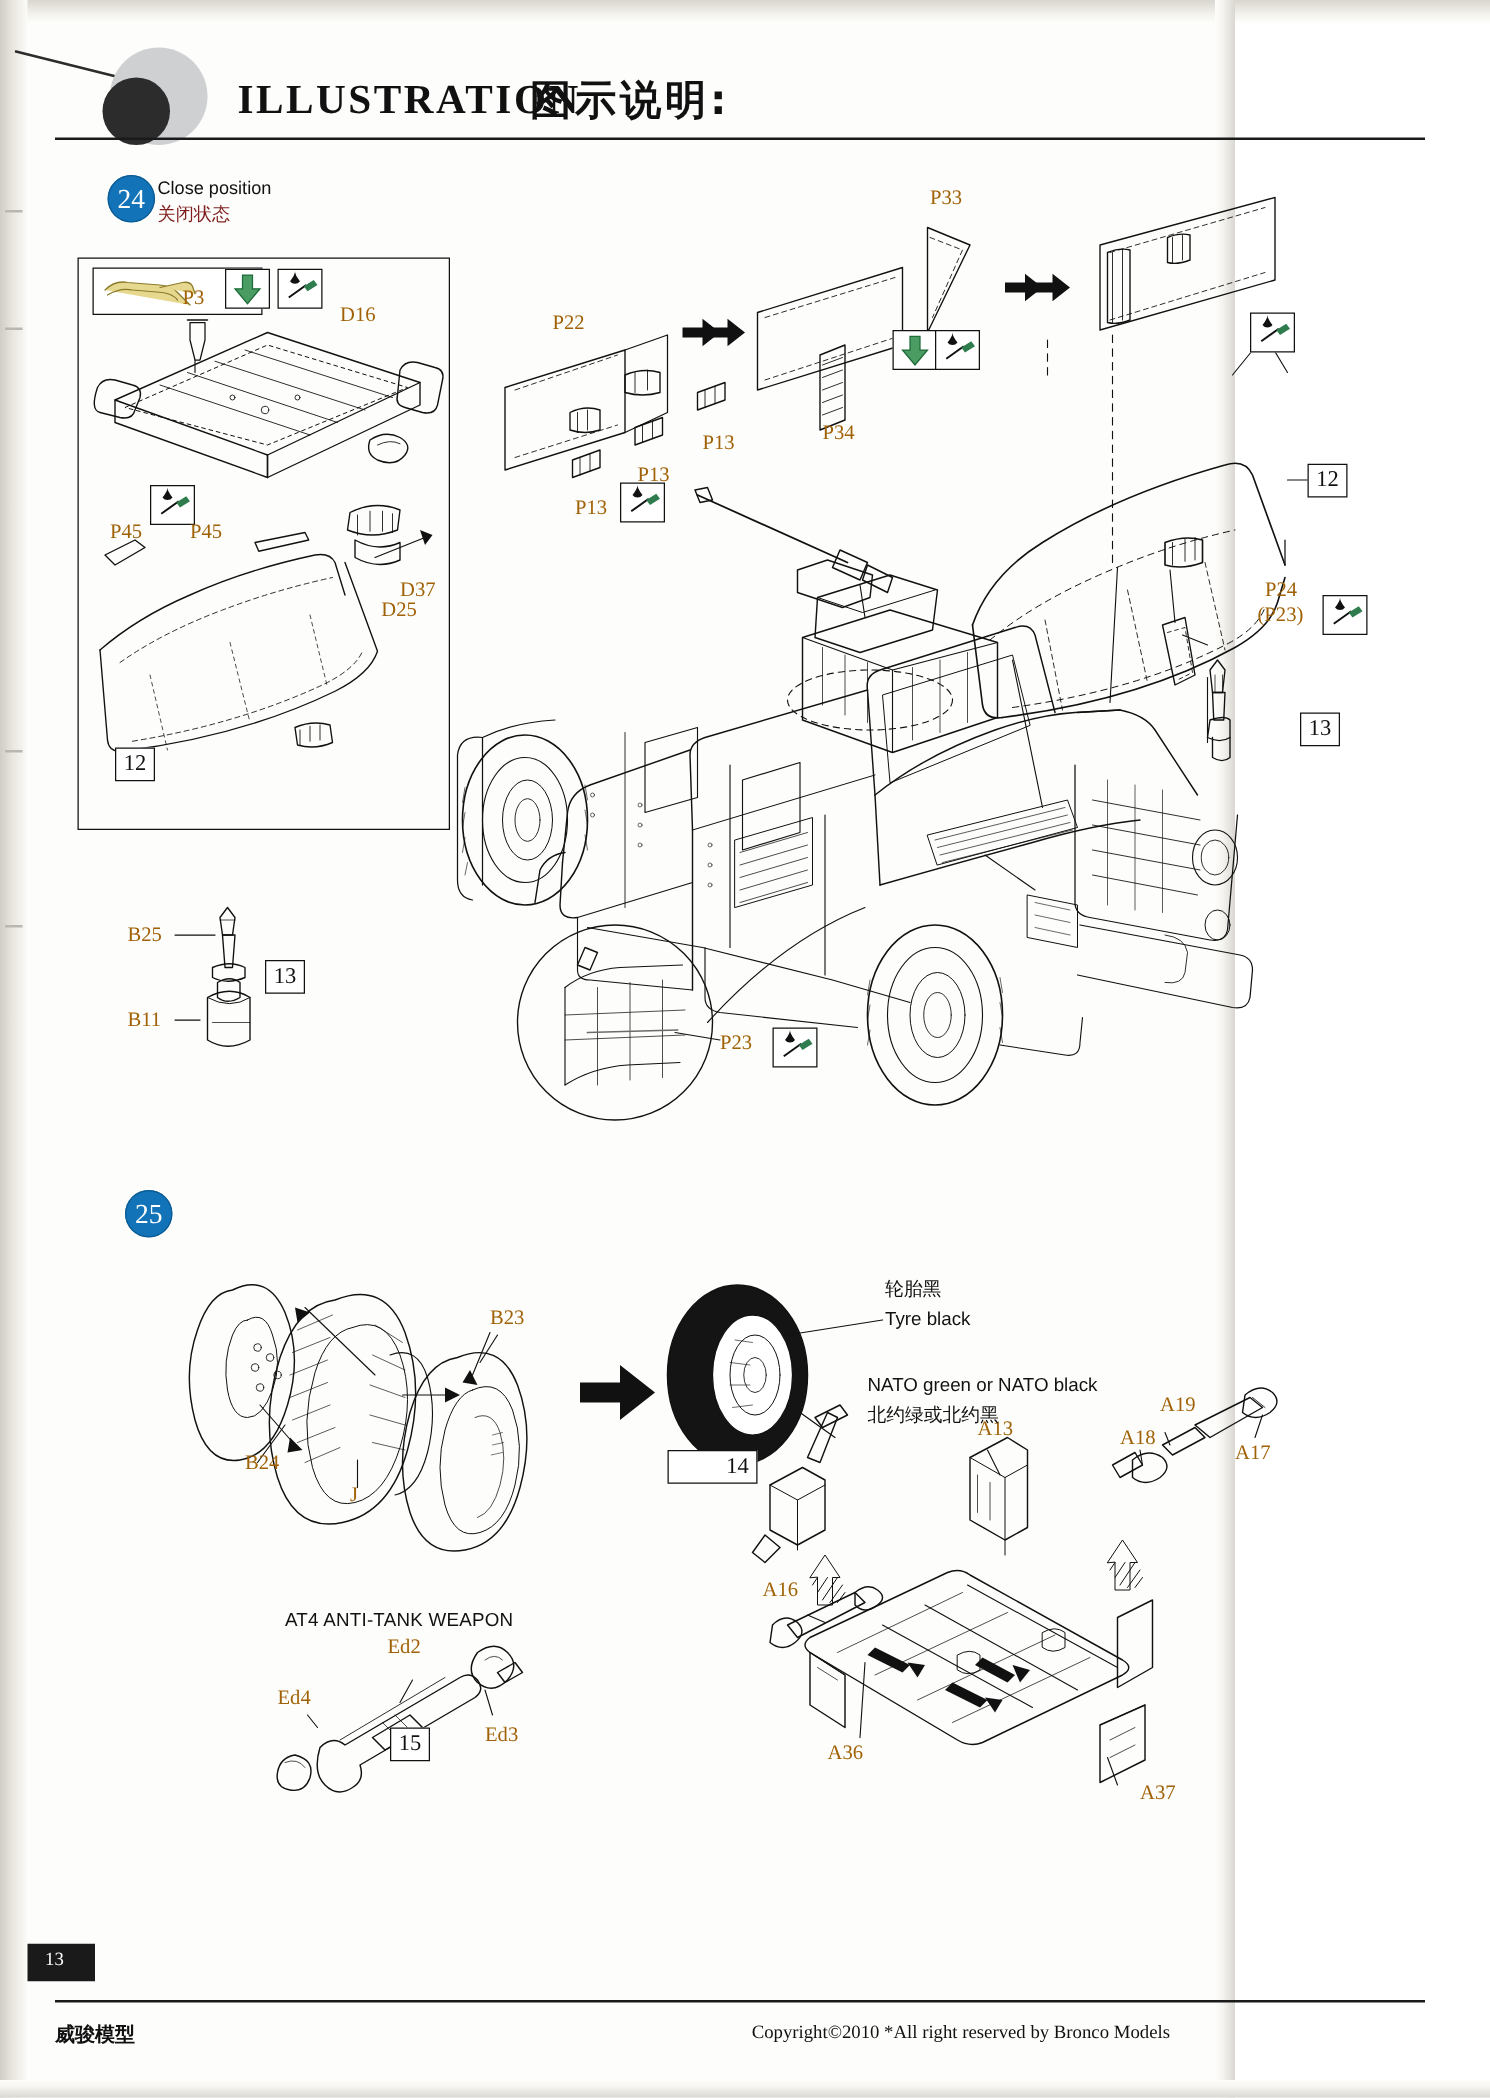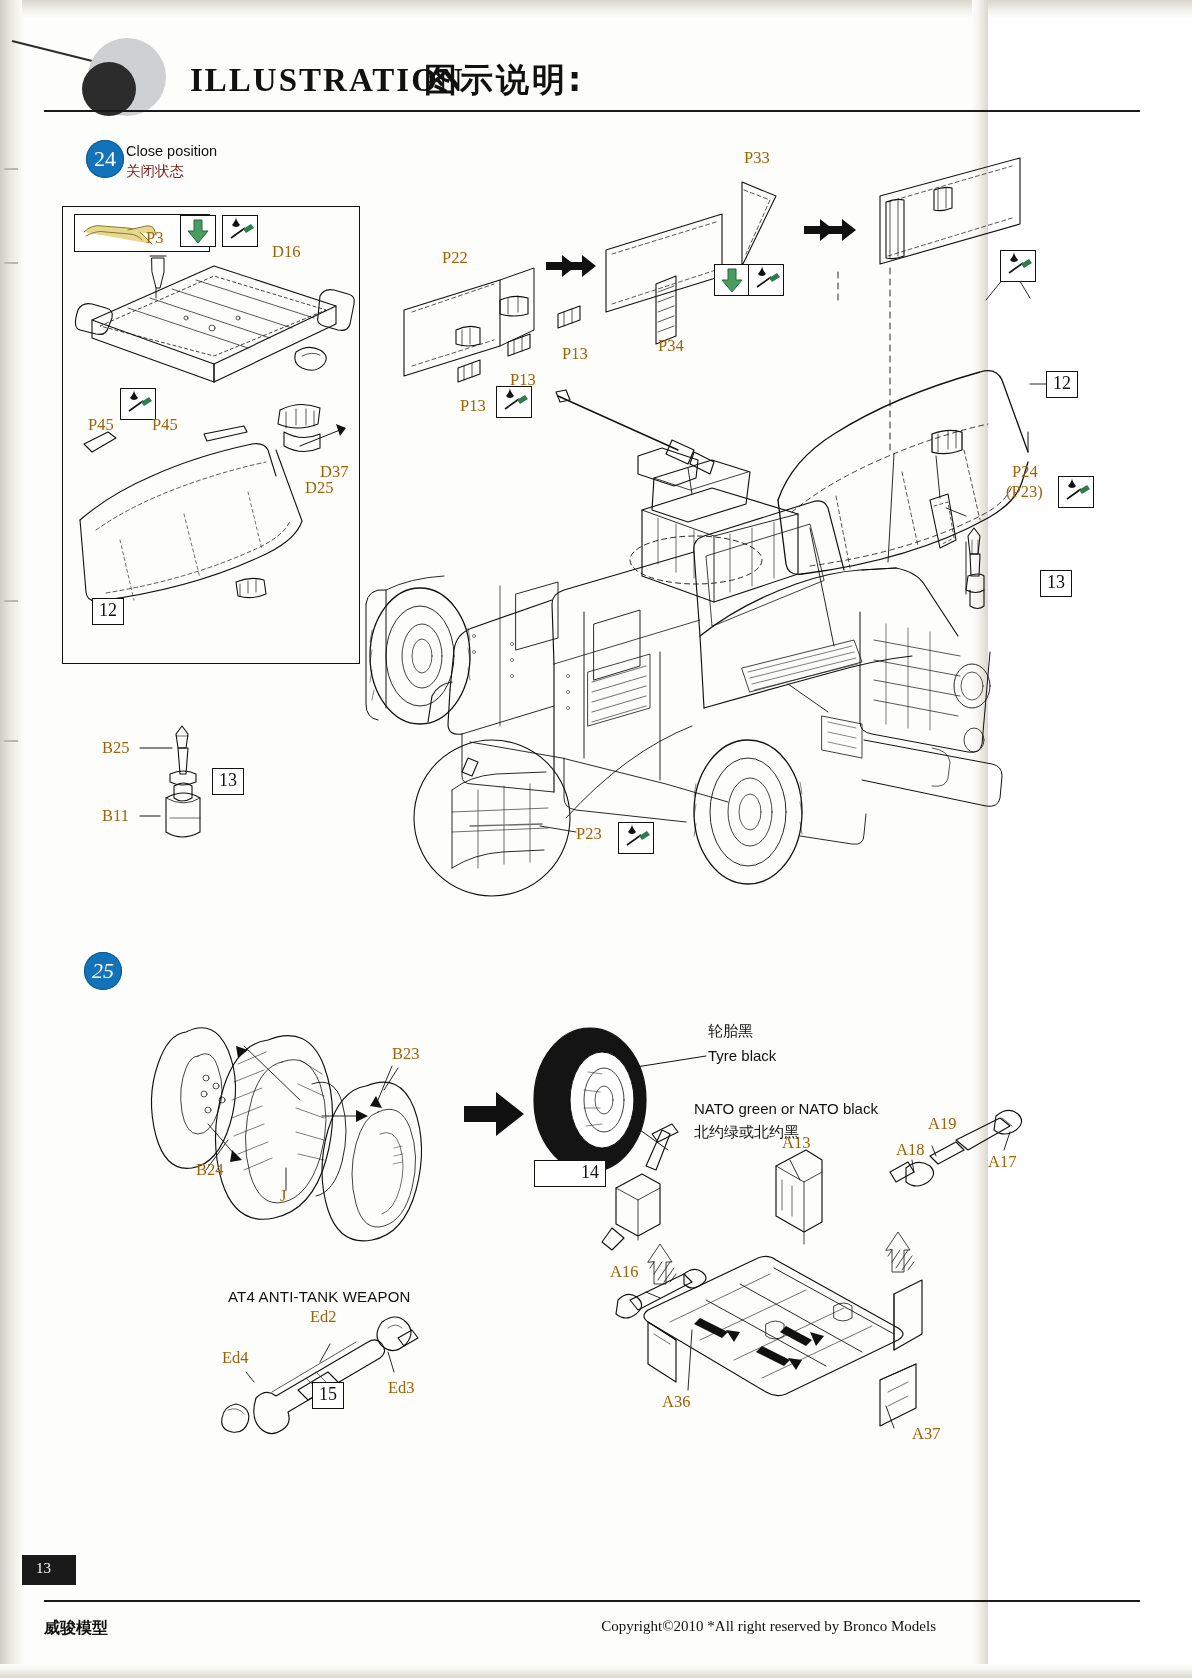--- a/index.html
+++ b/index.html
@@ -266,21 +266,21 @@
   <div class="hdr-title-cn">图示说明:</div>
   <div class="hdr-rule"></div>
 
   <div class="step-badge" style="left:86px; top:140px;">24</div>
   <div class="close-pos-en">Close position</div>
   <div class="close-pos-cn">关闭状态</div>
 
   <div class="inset-box" style="left:62px; top:206px; width:296px; height:456px;"></div>
   <div class="thin-box" style="left:74px; top:214px; width:134px; height:36px;"></div>
 
-  <div class="step-badge" style="left:84px; top:952px;font-style:italic;">25</div>
+  <div class="step-badge" style="left:100px; top:952px;">25</div>
 
   <svg class="ovl" viewBox="0 0 1192 1678">
     <g fill="none" stroke="#111" stroke-width="1.1" stroke-linejoin="round" stroke-linecap="round">
 
       <g stroke-width="1">
         <path d="M84 232 q8 -8 18 -6 l26 2 q10 1 14 6 l10 10" stroke="#8a7a2a" fill="#e6d98f"></path>
         <path d="M86 236 q10 -6 20 -4 l24 2 q8 1 12 6" stroke="#8a7a2a" fill="none"></path>
         <path d="M128 230 l18 -4 q6 -1 8 3 l2 6" stroke="#8a7a2a" fill="#e6d98f"></path>
       </g>
 

